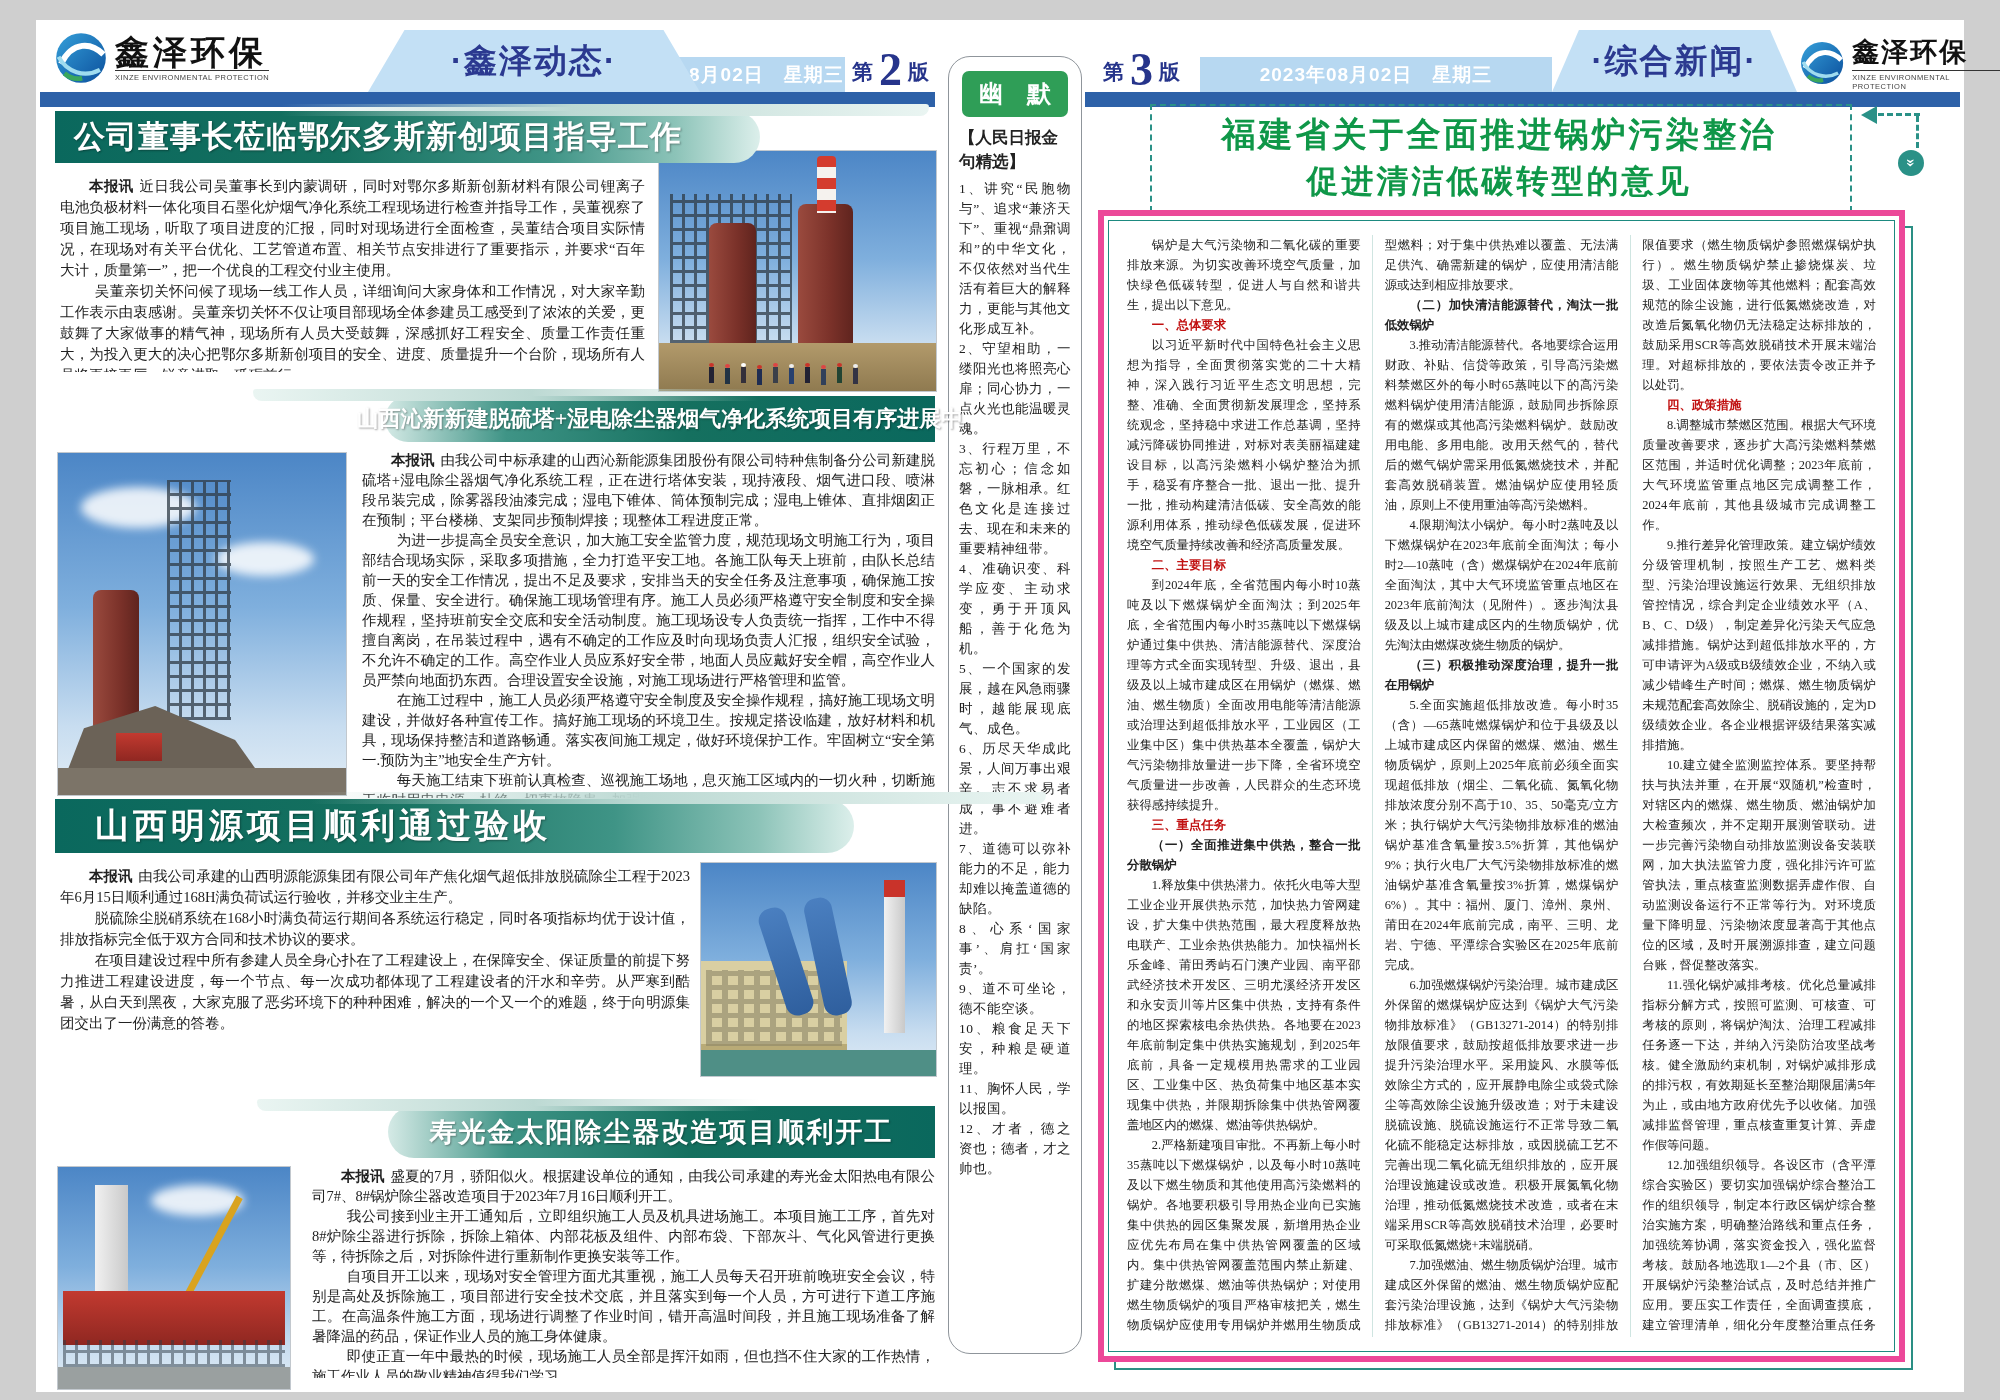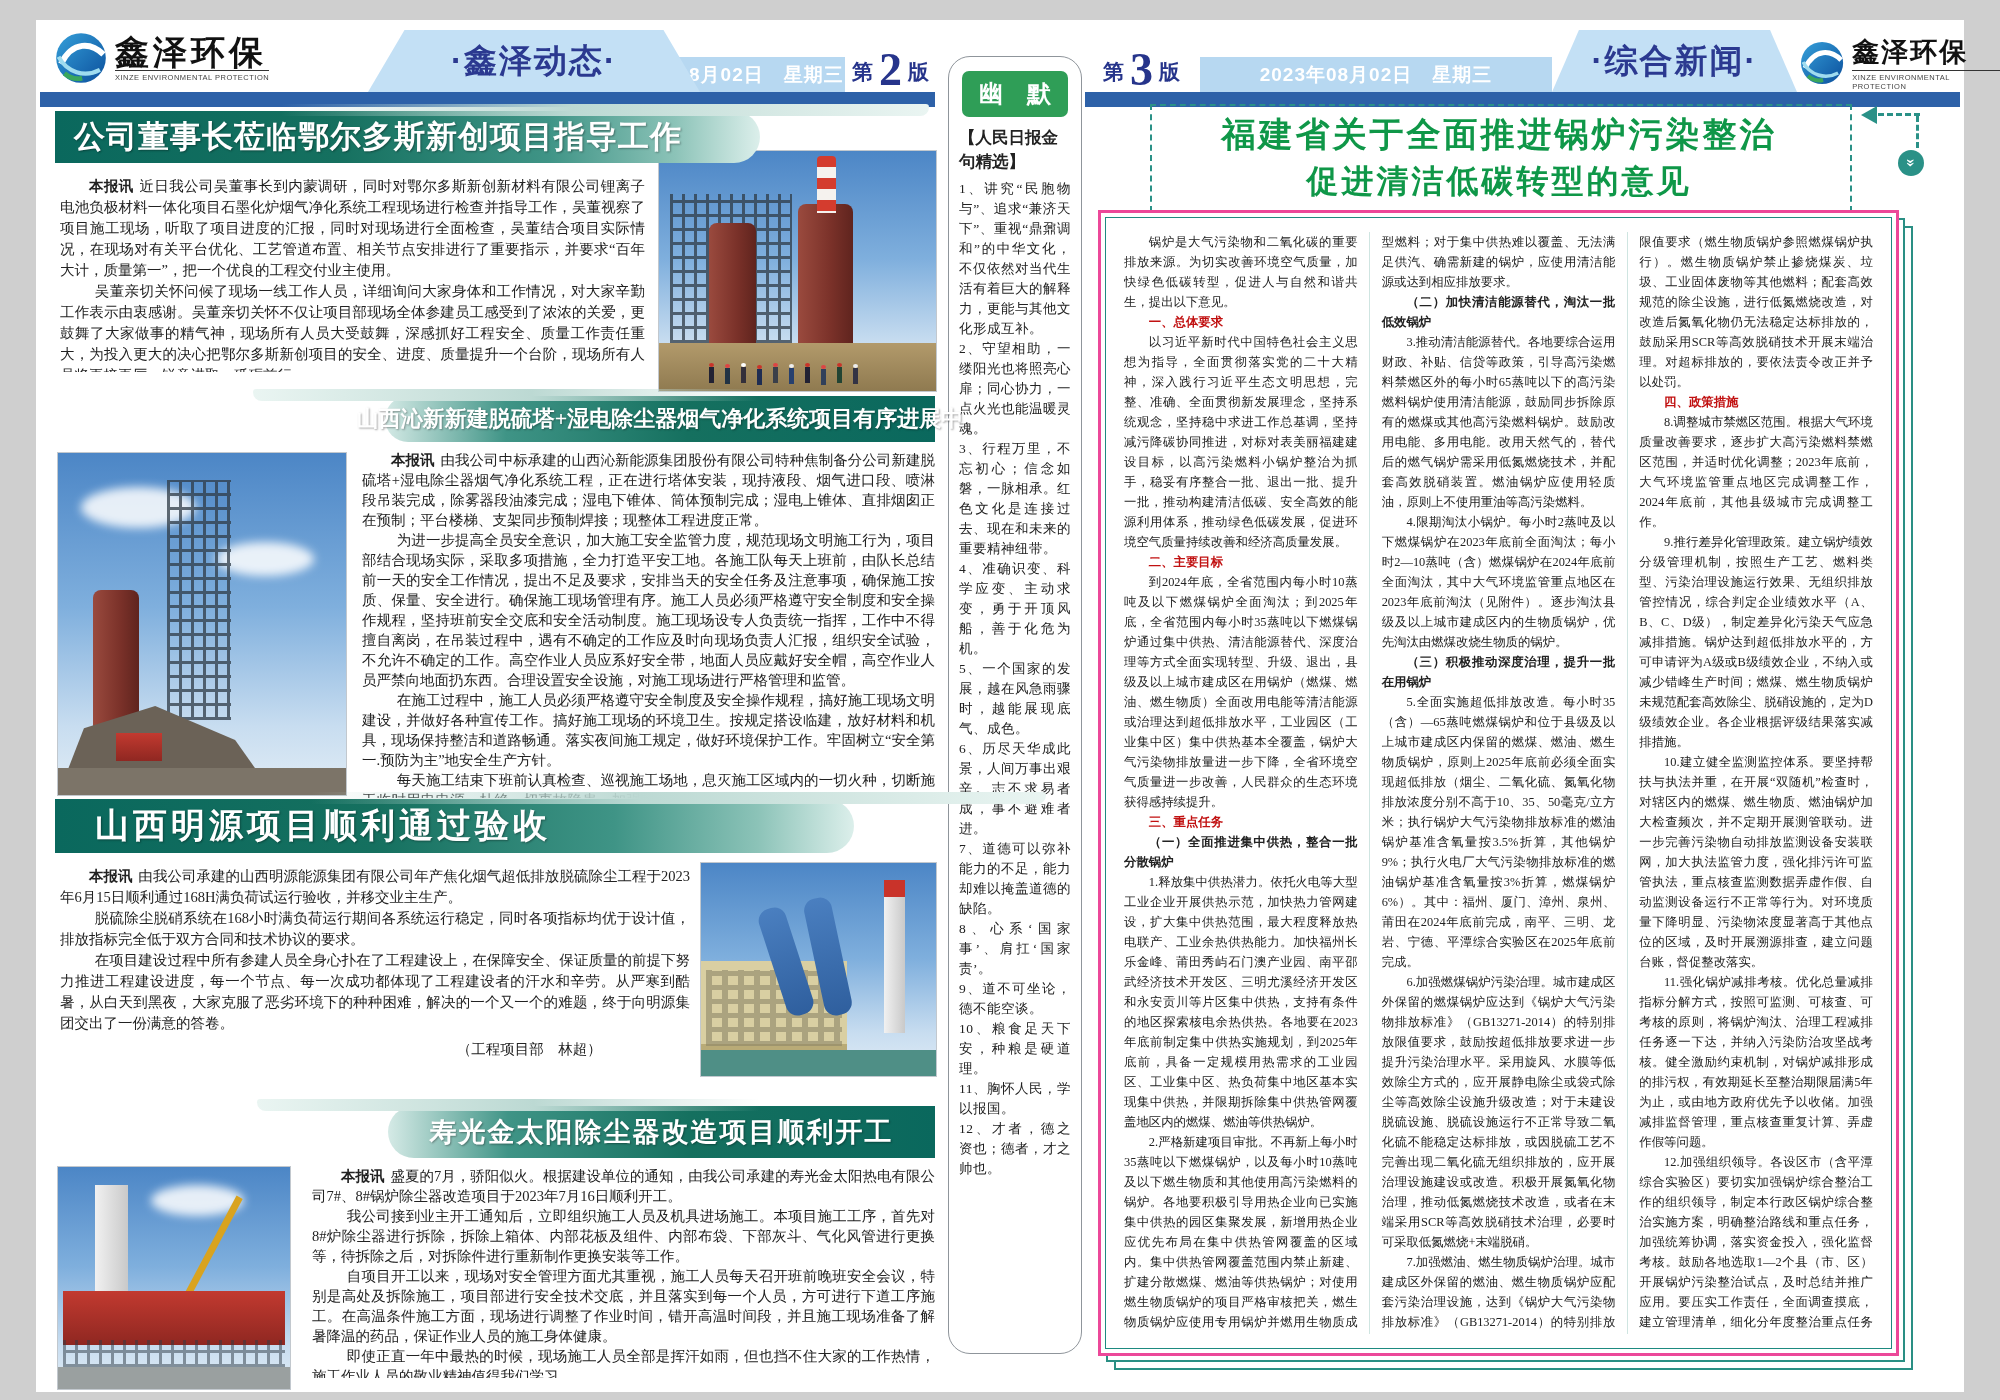--- a/index.html
+++ b/index.html
@@ -68,21 +68,21 @@
   .hlbox{position:absolute;border:2px dashed #2a9187;}
   .hl{position:absolute;text-align:center;font-family:"Liberation Sans","DejaVu Sans",sans-serif;
       font-weight:bold;color:#0f9748;letter-spacing:3px;white-space:nowrap;}
   .arr-tri{position:absolute;width:0;height:0;border:9px solid transparent;border-right:16px solid #2a9187;}
   .arr-line{position:absolute;border-top:3px dashed #2a9187;}
   .arr-v{position:absolute;border-left:3px dashed #2a9187;}
   .arr-c{position:absolute;width:26px;height:26px;border-radius:50%;background:#2a9187;color:#fff;display:flex;align-items:center;justify-content:center;}
   .arr-c span{display:block;transform:rotate(90deg);font-weight:bold;font-size:16px;line-height:1;}
 
   .stack{position:absolute;background:#fff;border:2px solid #2a8f84;}
-  .frame{position:absolute;background:#fff;border:3px solid #ec4899;}
+  .frame{position:absolute;background:#fff;border:6px solid #ec4899;}
   .frame-inner{position:absolute;inset:4px;border:1px solid #1d8a80;}
   .rcols{position:absolute;inset:14px 18px;column-count:3;column-gap:24px;column-rule:1px solid #cfe5e1;
          font-size:12.4px;line-height:20px;overflow:hidden;column-fill:auto;height:calc(100% - 28px);}
   .rp{margin:0;text-indent:2em;text-align:justify;}
   .rp.head{color:#c11111;font-weight:bold;}
   .rp.sub{font-weight:bold;}
 </style>
 </head>
 <body>
 
@@ -182,21 +182,20 @@
     <div class="ph" style="left:78%;top:8%;width:9%;height:8%;background:#c9332a;"></div>
     <div class="ph ph-ground" style="height:12%;background:#4f8f86;"></div>
   </div>
   <div class="abody" style="left:60px;top:866px;width:630px;height:212px;font-size:14.5px;line-height:21px;">
     <div>
 
     <p class="apara"><b class="lead">本报讯</b><span>由我公司承建的山西明源能源集团有限公司年产焦化烟气超低排放脱硫除尘工程于2023年6月15日顺利通过168H满负荷试运行验收，并移交业主生产。</span></p>
         <p class="apara"><b class="lead"></b><span>脱硫除尘脱硝系统在168小时满负荷运行期间各系统运行稳定，同时各项指标均优于设计值，排放指标完全低于双方合同和技术协议的要求。</span></p>
         <p class="apara"><b class="lead"></b><span>在项目建设过程中所有参建人员全身心扑在了工程建设上，在保障安全、保证质量的前提下努力推进工程建设进度，每一个节点、每一次成功都体现了工程建设者的汗水和辛劳。从严寒到酷暑，从白天到黑夜，大家克服了恶劣环境下的种种困难，解决的一个又一个的难题，终于向明源集团交出了一份满意的答卷。</span></p>
       </div>
-    <div class="byline">（工程项目部　林超）</div>
   </div>
 
   <div class="tbar r" style="left:388px;top:1106px;width:547px;height:52px;justify-content:center;">
     <div class="bg"></div>
       <div class="rib"></div>
     <span style="font-size:27px;letter-spacing:2px;">寿光金太阳除尘器改造项目顺利开工</span>
   </div>
   <div class="photo" style="left:57px;top:1166px;width:232px;height:222px;">
     <div class="ph ph-cloud" style="left:40%;top:8%;width:40%;height:14%;"></div>
     <div class="ph ph-white" style="left:16%;top:8%;width:14%;height:52%;"></div>

